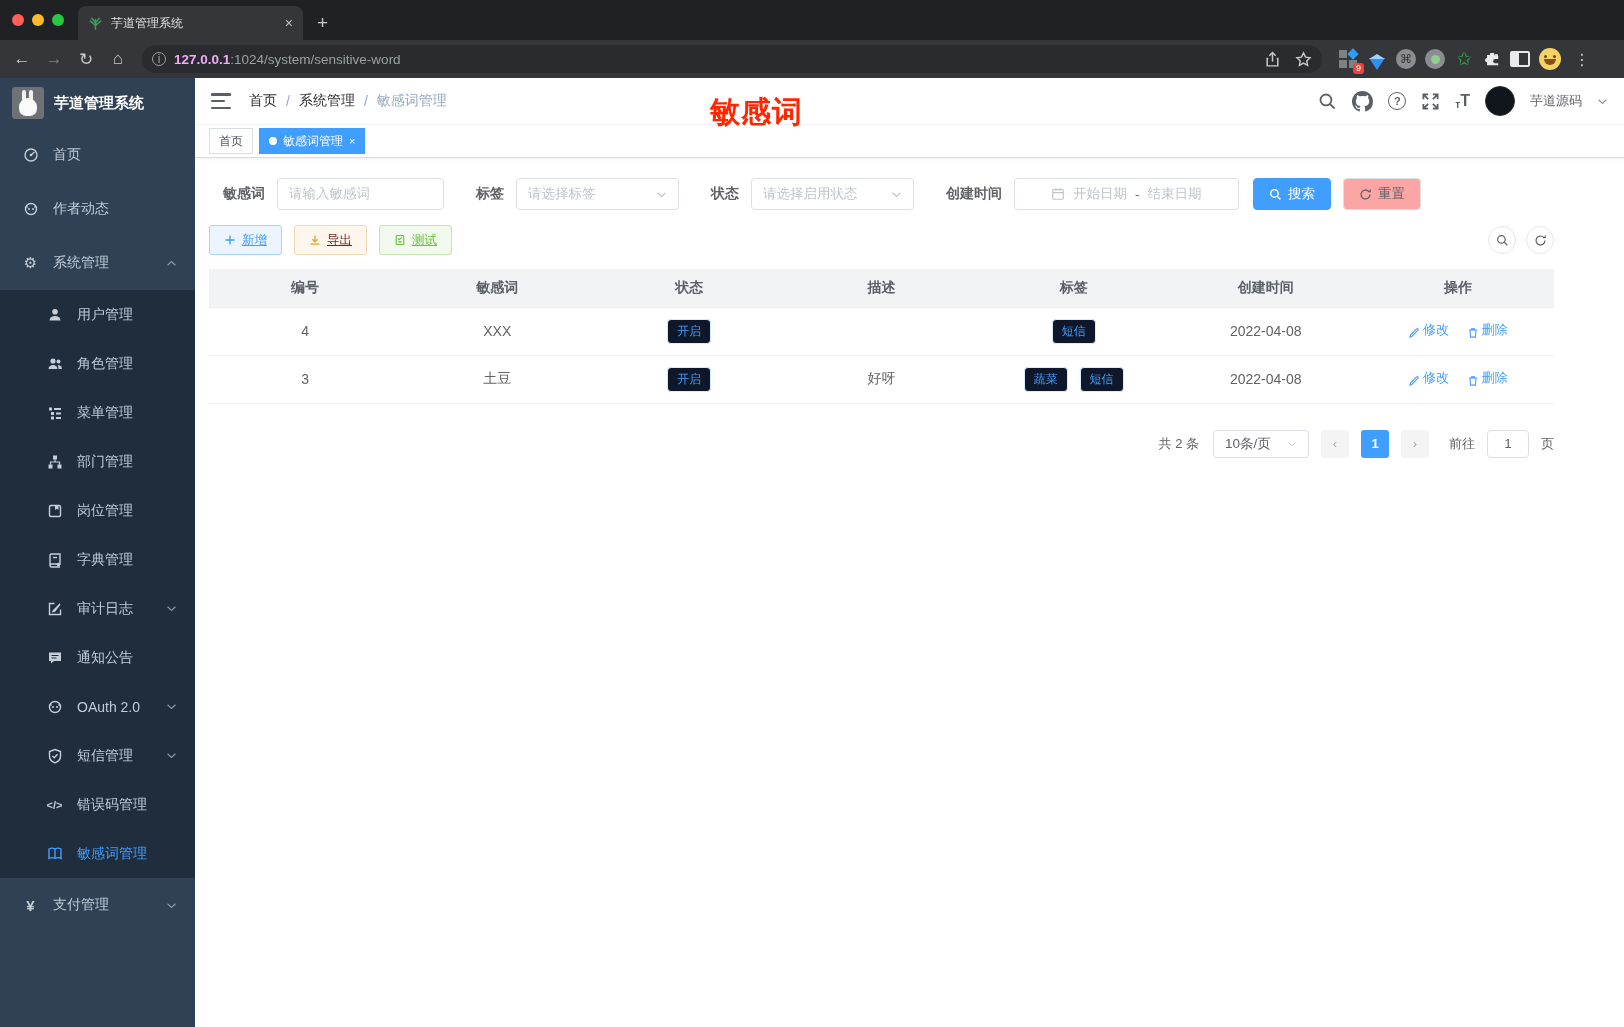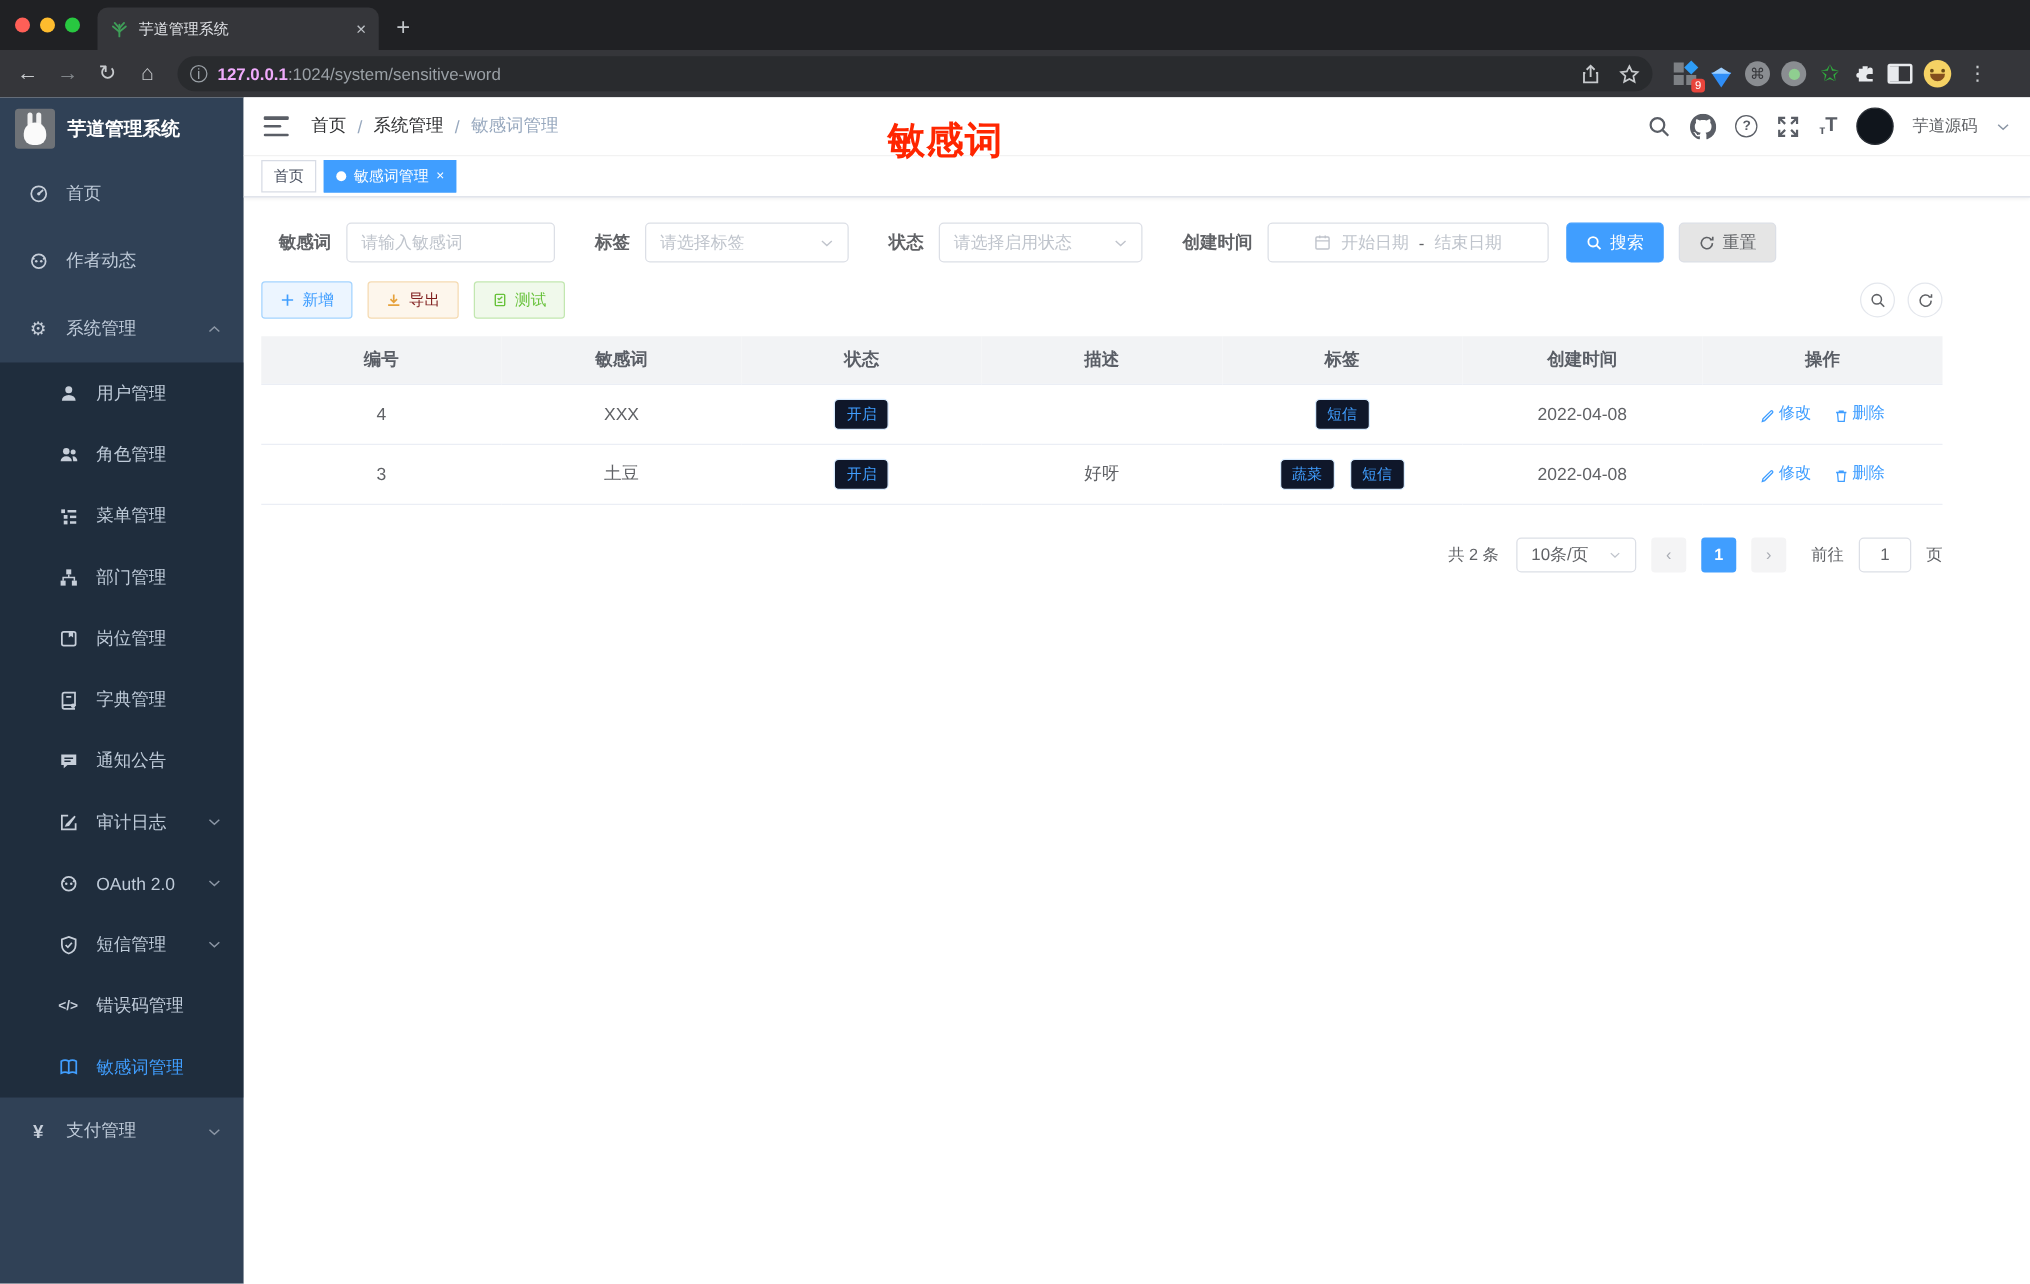--- a/index.html
+++ b/index.html
@@ -94,26 +94,26 @@
   .f-item { display:flex; align-items:center; margin-right:32px; }
   .inp { height:32px; border:1px solid #dcdfe6; border-radius:4px; display:flex; align-items:center;
     padding:0 11px; font-size:13.5px; color:#606266; background:#fff; }
   .ph { color:#bfc4cc; }
   .inp .caret { margin-left:auto; color:#c0c4cc; }
   .w167{ width:167px; } .w163{ width:163px; }
   .daterange { width:225px; gap:8px;padding-left:36px; }
   .daterange .cal { color:#c0c4cc; }
   .daterange .sep { color:#606266; }
   .btn { height:32px; display:inline-flex; align-items:center; gap:6px; border-radius:4px; font-size:13.5px;
-    padding:0 15px; border:1px solid #dcdfe6; background:#e5e5e5; color:#606266; cursor:default; white-space:nowrap; }
+    padding:0 15px; border:1px solid #dcdfe6; background:#fca5a5; color:#606266; cursor:default; white-space:nowrap; }
   .btn-primary { background:#409eff; border-color:#409eff; color:#fff; }
   .btn-reset { margin-left:12px; }
 
   .actions { display:flex; align-items:center; margin-top:15px; }
-  .btn-sm { height:30px; font-size:12.5px; padding:0 14px; border-radius:3px; }
+  .btn-sm { height:30px; font-size:12.5px; padding:0 14px; border-radius:3px;text-decoration:underline; }
   .btn-plain-blue { color:#409eff; background:#ecf5ff; border-color:#a3d3ff; }
   .btn-plain-warn { color:#7f1d1d; background:#fdf6ec; border-color:#f5dab1; margin-left:12px; }
   .btn-plain-green { color:#67c23a; background:#f0f9eb; border-color:#c2e7b0; margin-left:12px; }
   .actions-right { margin-left:auto; display:flex; gap:10px; }
   .circ { width:28px; height:28px; border-radius:50%; border:1px solid #e4e7ed; display:flex; align-items:center; justify-content:center; color:#606266; background:#fff; }
 
   table.grid { width:100%; border-collapse:collapse; margin-top:14px; table-layout:fixed; }
   .grid th { background:#f2f3f5; color:#5a5e66; font-size:14px; font-weight:bold; height:38px; text-align:center; }
   .grid td { height:48px; text-align:center; font-size:14px; color:#606266; border-bottom:1px solid #ebeef5; }
   .grid thead tr { border-bottom:1px solid #ebeef5; }
@@ -317,43 +317,43 @@
                 <path d="M6 5.5 h4"></path>
               </g>
               <circle cx="11.5" cy="12.5" r="1.8" fill="currentColor"></circle>
             </svg>
         </span>
         <span class="mi-label">字典管理</span>
       </div>
       <div class="menu-item">
         <span class="mi-icon">
           <svg width="16" height="16" viewBox="0 0 16 16">
-              <path d="M2 2.5 h12 v8.5 h-7 l-3 2.5 v-2.5 h-2 Z" fill="currentColor"></path>
-              <g stroke="#1f2d3d" stroke-width="1.2">
-                <path d="M4.5 5.5 h7 M4.5 8 h5"></path>
-              </g>
-            </svg>
-        </span>
-        <span class="mi-label">通知公告</span>
-      </div>
-      <div class="menu-item">
-        <span class="mi-icon">
-          <svg width="16" height="16" viewBox="0 0 16 16">
               <g fill="none" stroke="currentColor" stroke-width="1.4">
                 <path d="M13.5 8.5 V13.5 H2.5 V2.5 H7.5"></path>
                 <path d="M6.5 9.5 L13 3 l0 0 L7.8 10.2 L6 10.5 Z"></path>
               </g>
             </svg>
         </span>
         <span class="mi-label">审计日志</span>
         <span class="mi-arrow">
           <svg width="11" height="7" viewBox="0 0 12 8">
               <path d="M1.5 2 L6 6.2 L10.5 2" stroke="currentColor" stroke-width="1.4" fill="none"></path>
             </svg>
         </span>
+      </div>
+      <div class="menu-item">
+        <span class="mi-icon">
+          <svg width="16" height="16" viewBox="0 0 16 16">
+              <path d="M2 2.5 h12 v8.5 h-7 l-3 2.5 v-2.5 h-2 Z" fill="currentColor"></path>
+              <g stroke="#1f2d3d" stroke-width="1.2">
+                <path d="M4.5 5.5 h7 M4.5 8 h5"></path>
+              </g>
+            </svg>
+        </span>
+        <span class="mi-label">通知公告</span>
       </div>
       <div class="menu-item">
         <span class="mi-icon">
           <svg width="16" height="16" viewBox="0 0 16 16">
               <g stroke="currentColor" fill="none" stroke-width="1.4">
                 <circle cx="8" cy="8" r="5.5"></circle>
                 <path d="M4.5 6.5 L3 5"></path>
                 <path d="M11.5 6.5 L13 5"></path>
               </g>
               <circle cx="6" cy="8" r="1" fill="currentColor"></circle>

